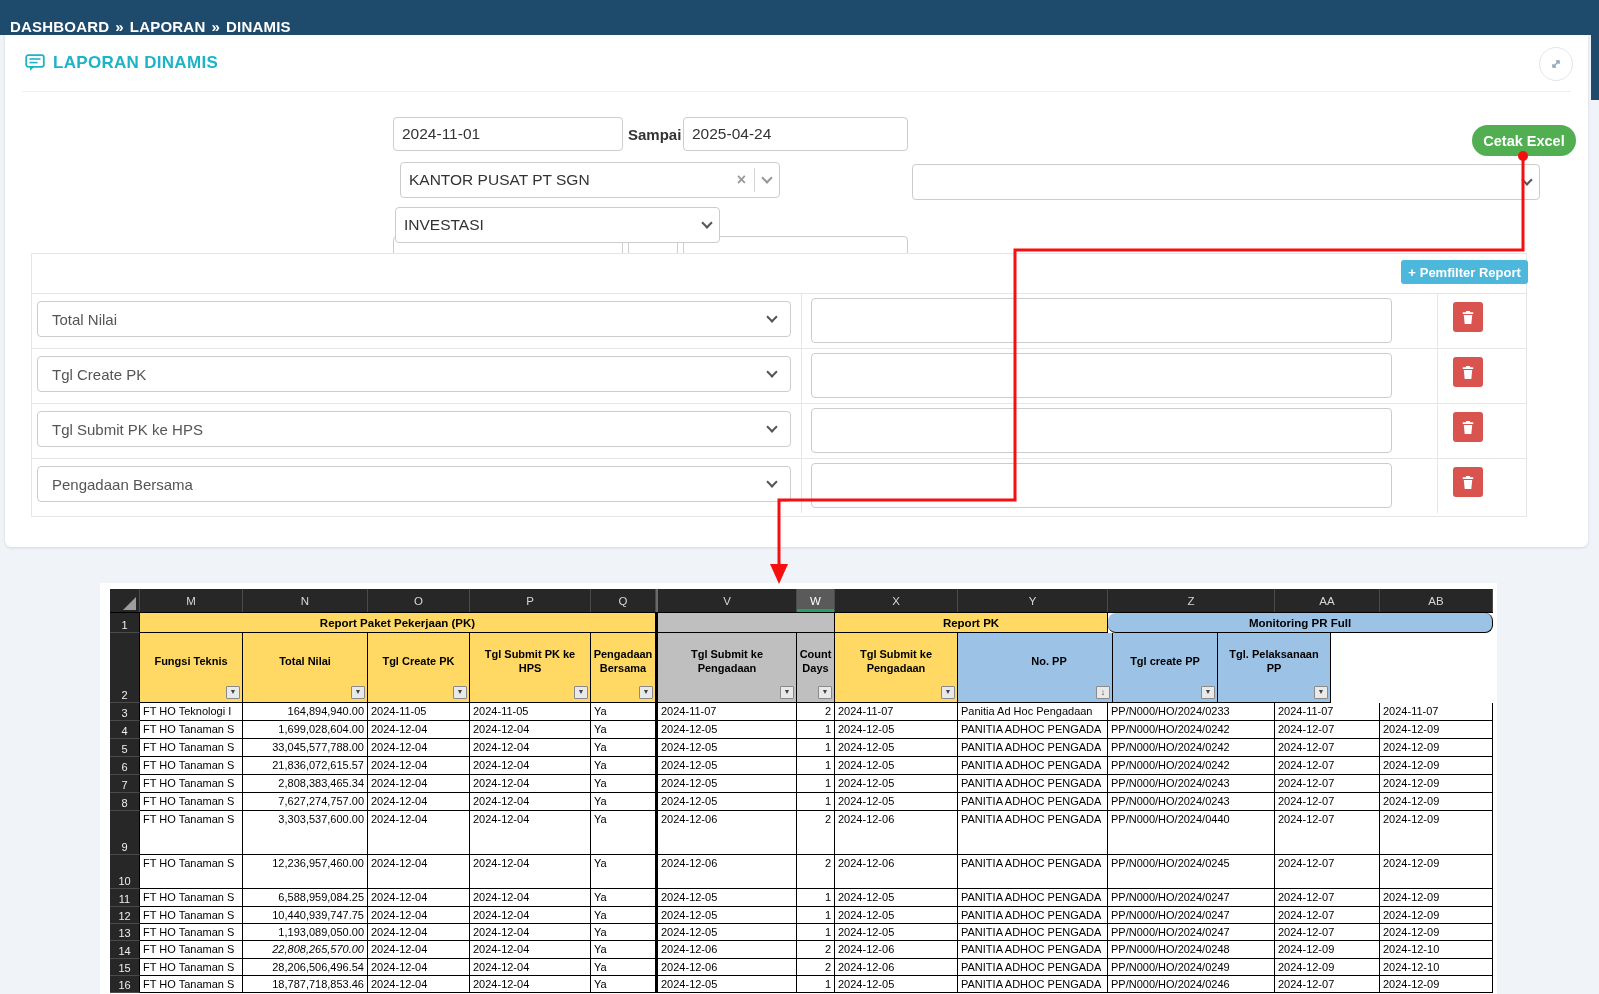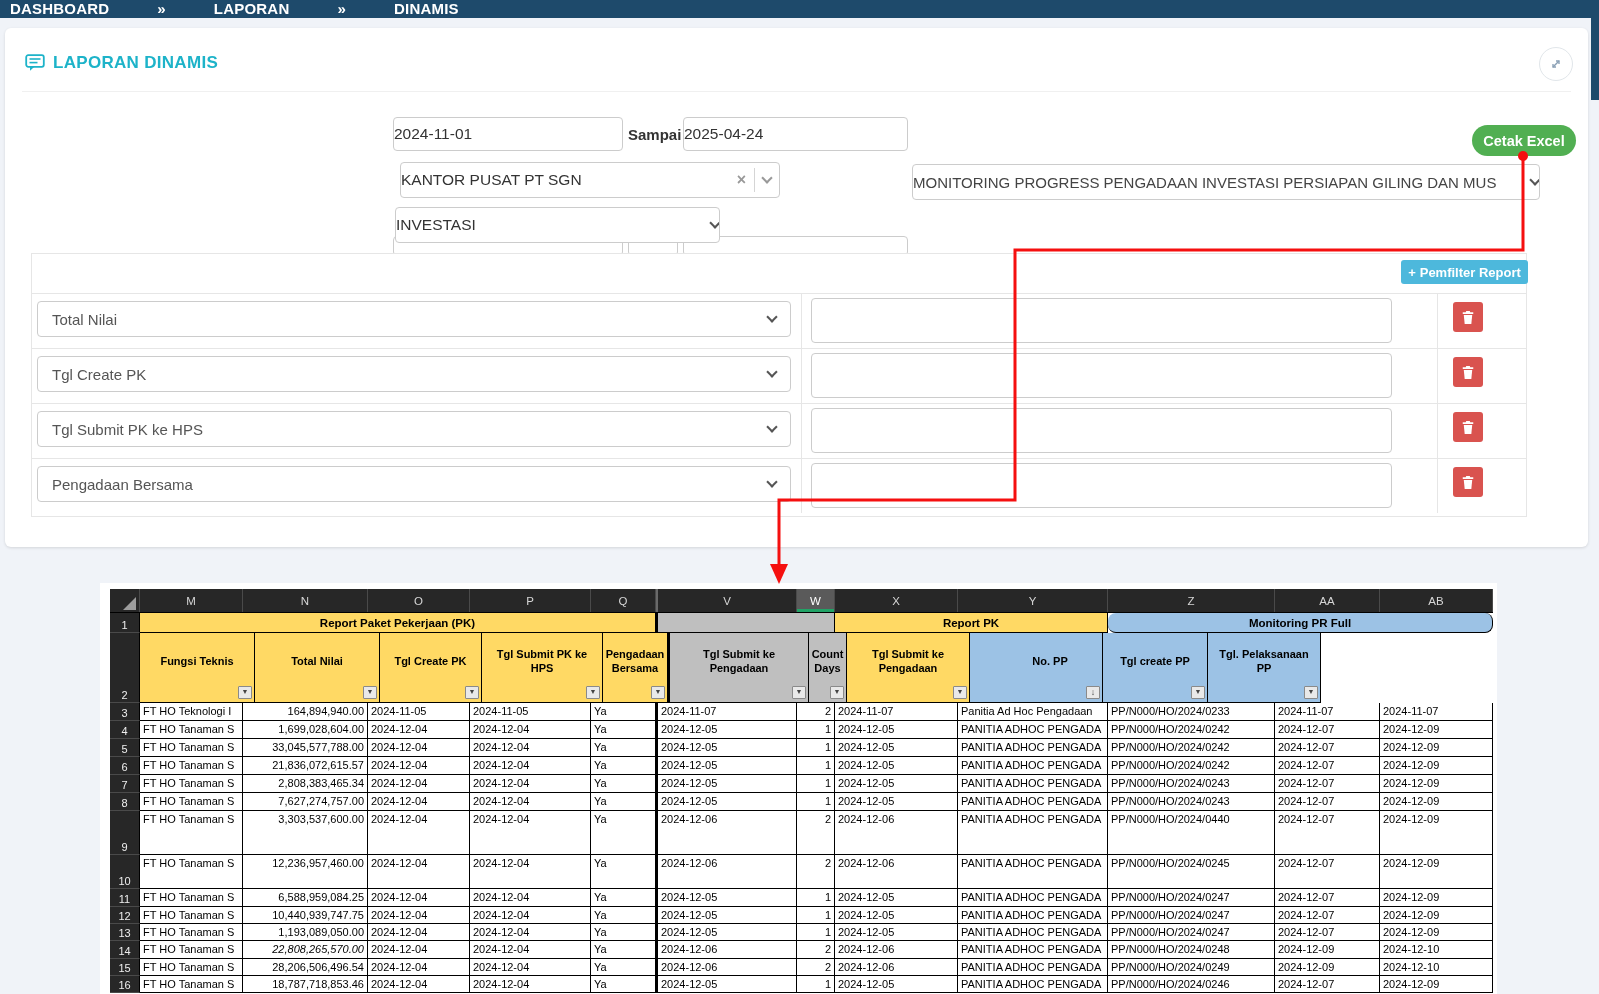--- a/index.html
+++ b/index.html
@@ -1,40 +1,40 @@
 <!DOCTYPE html>
 <html style="--navbar: #1e4a6b; --title-cyan: #1db3c9; --green: #51af52; --info: #4db8dc; --danger: #d9534f; --xl-yellow: #ffd964; --xl-gray: #bfbfbf; --xl-blue: #9cc2e5; --xl-chrome: #272727; --arrow-red: #f50f0f;"><head>
 <meta charset="utf-8">
 <style>
   html,body{margin:0;padding:0;width:1599px;height:994px;overflow:hidden;
     background:#f0f3f8;font-family:"Liberation Sans",sans-serif;position:relative;}
   *{box-sizing:border-box;}
   .abs{position:absolute;}
 
   
-  .navbar{left:0;top:0;width:1599px;height:18px;background:var(--navbar);
-    color:#fff;display:flex;align-items:flex-start;padding-left:10px;font-size:15px;
-    font-weight:600;letter-spacing:.2px;z-index:3;gap:42px;}
+  .navbar{left:0;top:0;width:1599px;height:35px;background:var(--navbar);
+    color:#fff;display:flex;align-items:flex-end;padding-left:10px;font-size:15px;
+    font-weight:600;letter-spacing:.2px;z-index:3;}
   .navbar .sep{margin:0 6px;font-weight:700;}
   .navbar .crumb-last{font-weight:800;}
   .right-strip{left:1591px;top:0;width:8px;height:100px;background:var(--navbar);z-index:1;}
 
   
   .panel{left:5px;top:28px;width:1583px;height:519px;background:#fff;
     border-radius:6px;box-shadow:0 1px 3px rgba(0,0,0,.12);z-index:2;}
   .panel-title{left:25px;top:53px;display:flex;align-items:center;gap:8px;
     color:var(--title-cyan);font-size:17px;font-weight:700;letter-spacing:.3px;z-index:3;}
   .panel-divider{left:22px;top:91px;width:1549px;height:1px;background:#f0f0f0;z-index:3;}
   .expand-btn{left:1539px;top:47px;width:34px;height:34px;border-radius:50%;
     border:1px solid #e1e6ea;background:#fff;display:flex;align-items:center;
     justify-content:center;z-index:4;cursor:pointer;}
 
   
   .tbox{background:#fff;border:1px solid #ccc;border-radius:4px;font-size:15.5px;
-    color:#333;padding:0 0;display:flex;align-items:center;z-index:4;
+    color:#333;padding:0 8px;display:flex;align-items:center;z-index:4;
     font-family:"Liberation Sans",sans-serif;white-space:nowrap;overflow:hidden;}
   input.tbox{outline:none;}
   .lbl-sampai{left:628px;top:117px;width:50px;height:34px;display:flex;align-items:center;
     font-size:15px;font-weight:700;color:#333;z-index:4;}
   .chev{width:8px;height:8px;border-right:2px solid #555;border-bottom:2px solid #555;
     transform:rotate(45deg);flex:0 0 auto;margin-left:auto;margin-top:-4px;}
   .chev.gray{border-color:#999;}
   .sel-x{color:#999;font-size:16px;font-weight:700;margin-left:auto;padding:0 8px;cursor:pointer;}
   .sel-div{width:1px;height:24px;background:#d5d5d5;margin-right:8px;}
   .btn-green{left:1472px;top:125px;width:104px;height:31px;border-radius:16px;
@@ -140,21 +140,20 @@
 <input class="abs tbox" style="left: 683px; top: 117px; width: 225px; height: 34px;" readonly="" value="2025-04-24">
 <button class="abs btn-green">Cetak Excel</button>
 
 <div class="abs tbox" style="left:400px;top:162px;width:380px;height:36px;padding-right:8px;">
   <span>KANTOR PUSAT PT SGN</span>
   <span class="sel-x">×</span>
   <span class="sel-div"></span>
   <span class="chev gray" style="margin-left:0;"></span>
 </div>
 <div class="abs tbox" style="left:912px;top:164px;width:628px;height:36px;font-size:15px;color:#444;">
-  <span style="overflow:hidden;white-space:nowrap;">MONITORING PROGRESS PENGADAAN INVESTASI PERSIAPAN GILING DAN MUS</span>
   <span class="chev"></span>
 </div>
 
 <div class="abs tbox" style="left:395px;top:207px;width:325px;height:36px;">
   <span>INVESTASI</span>
   <span class="chev"></span>
 </div>
 
 <div class="abs sliver" style="left:393px;top:236px;width:230px;"></div>
 <div class="abs sliver" style="left:628px;top:236px;width:50px;"></div>
@@ -259,21 +258,21 @@
       </div>
       <div class="xl-r" style="height: 20px;">
         <div class="xl-gut">1</div>
         <div class="xl-band y-yellow" style="width: 516px;">Report Paket Pekerjaan (PK)</div>
         <div class="xl-band y-gray thickL" style="width: 179px;"></div>
         <div class="xl-band y-yellow" style="width: 273px;">Report PK</div>
         <div class="xl-band y-blue" style="width: 385px; border-radius: 8px;">Monitoring PR Full</div>
       </div>
       <div class="xl-r" style="height: 70px;">
         <div class="xl-gut">2</div>
-        <div class="xl-h y-yellow" style="width: 115px;">
+        <div class="xl-h y-yellow" style="width: 103px;">
           <span>Fungsi Teknis</span>
           <div class="xl-fbtn">▼</div>
         </div>
         <div class="xl-h y-yellow" style="width: 125px;">
           <span>Total Nilai</span>
           <div class="xl-fbtn">▼</div>
         </div>
         <div class="xl-h y-yellow" style="width: 102px;">
           <span>Tgl Create PK</span>
           <div class="xl-fbtn">▼</div>
@@ -291,21 +290,21 @@
           <div class="xl-fbtn">▼</div>
         </div>
         <div class="xl-h y-gray" style="width: 38px;">
           <span>Count Days</span>
           <div class="xl-fbtn">▼</div>
         </div>
         <div class="xl-h y-yellow" style="width: 123px;">
           <span>Tgl Submit ke Pengadaan</span>
           <div class="xl-fbtn">▼</div>
         </div>
-        <div class="xl-h y-blue" style="width: 133px; padding-left: 32px;">
+        <div class="xl-h y-blue" style="width: 155px; padding-left: 32px;">
           <span>No. PP</span>
           <div class="xl-fbtn sort">↓</div>
         </div>
         <div class="xl-h y-blue" style="width: 105px;">
           <span>Tgl create PP</span>
           <div class="xl-fbtn">▼</div>
         </div>
         <div class="xl-h y-blue" style="width: 113px;">
           <span>Tgl. Pelaksanaan PP</span>
           <div class="xl-fbtn">▼</div>

